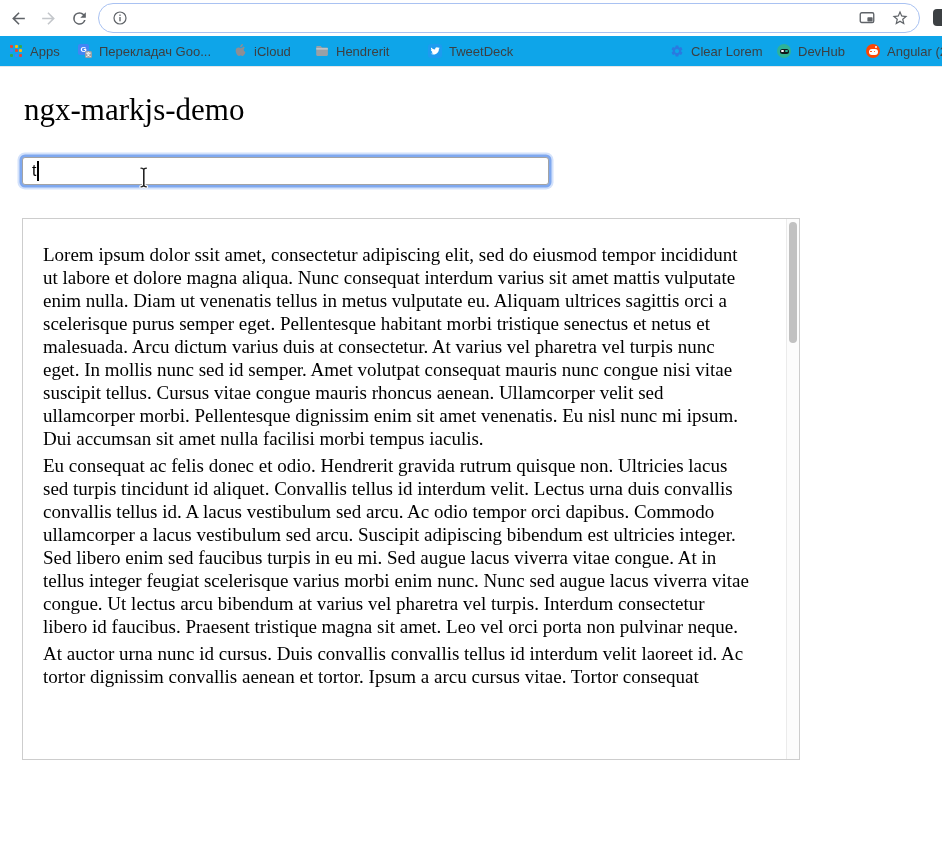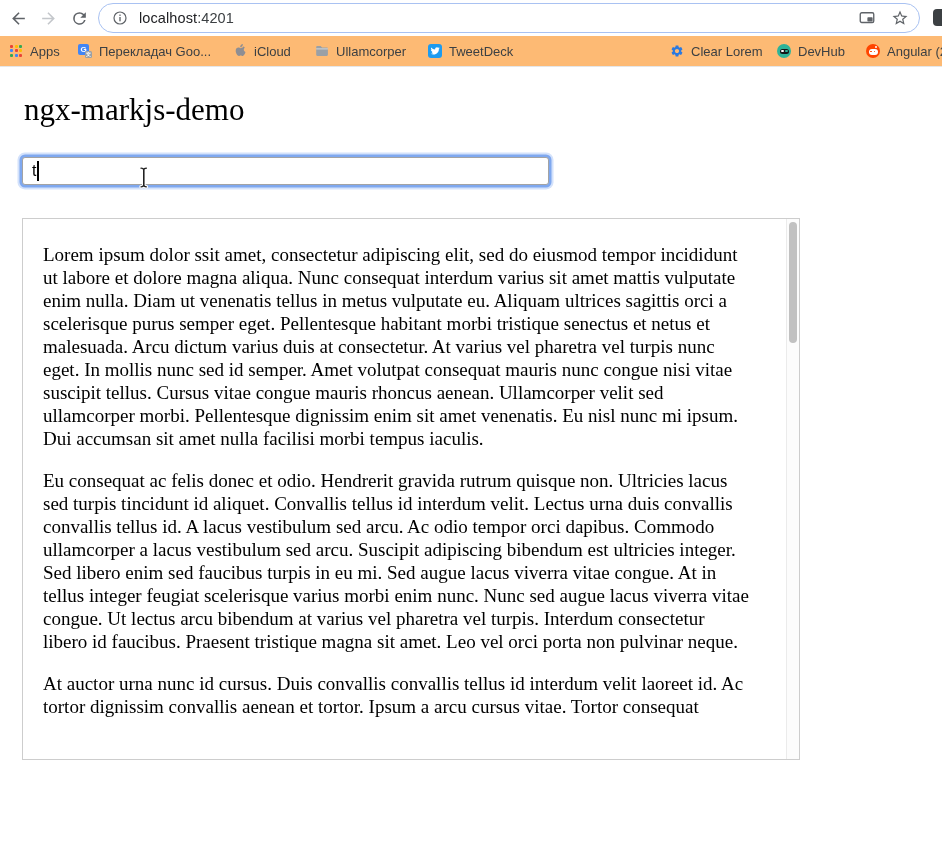--- a/index.html
+++ b/index.html
@@ -21,21 +21,21 @@
   .url { margin-left: 11px; font-size: 14.5px; color: #202124; letter-spacing: .1px; flex: 1 1 auto; white-space: nowrap; overflow: hidden; }
   .url .port { color: #3c4043; }
   .omni-right { display: flex; align-items: center; gap: 15px; margin-left: auto; }
   .omni-right svg { width: 18px; height: 18px; }
 
   .edge-ext { position: absolute; left: 933px; top: 9px; width: 12px; height: 17px;
               background: #3c4043; border-radius: 4px 0 0 4px; }
 
   
   .bookmarks { position: absolute; top: 36px; left: 0; width: 942px; height: 31px;
-               background: #fdba74; border-bottom: 1px solid #e4e6e8; }
+               background: #0ea5e9; border-bottom: 1px solid #e4e6e8; }
   .bm { position: absolute; top: 0; height: 30px; display: flex; align-items: center; gap: 7px; }
   .bm .lbl { font-size: 13px; color: #3c4043; white-space: nowrap; }
   .ic13 { width: 14px; height: 14px; flex: 0 0 auto; position: relative; }
 
   .apps-grid { display: grid; grid-template-columns: repeat(3,3px); grid-template-rows: repeat(3,3px); gap: 1.5px; width: 13px; height: 13px; }
   .apps-grid i { display: block; border-radius: 1px; }
   .c-red { background:#ea4335; } .c-yel { background:#fbbc04; } .c-grn { background:#34a853; } .c-blu { background:#4285f4; }
 
   .translate-ic { width: 14px; height: 14px; position: relative; }
   .translate-ic .main { position:absolute; left:0; top:0; width:11px; height:11px; background:#4285f4; border-radius:2px; color:#fff; font-size:8px; font-weight:bold; text-align:center; line-height:11px; }
@@ -68,21 +68,21 @@
                   display: flex; align-items: center; padding-left: 9px;
                   font-size: 16px; color: #000; }
   .caret { display: inline-block; width: 1.5px; height: 20px; background: #000; margin-left: 1px; }
 
   .ibeam { position: absolute; left: 138px; top: 166px; width: 12px; height: 23px; }
 
   .content-box { position: absolute; left: 22px; top: 218px; width: 778px; height: 542px;
                  background: #fff; border: 1px solid #cdcdcd; overflow: hidden;
                  padding: 24px 48px 0 20px; }
   .content-box p { font-family: "Liberation Serif", serif; font-size: 19px; line-height: 23px;
-                   color: #000; margin: 19px 0; }
+                   color: #000; margin: 4px 0; }
   .content-box p:first-child { margin-top: 0; }
 
   .scroll-track { position: absolute; top: 0; right: 0; width: 13px; height: 540px;
                   background: #fcfcfc; border-left: 1px solid #ebebeb; }
   .scroll-thumb { position: absolute; top: 3px; left: 2px; width: 8px; height: 121px;
                   background: #c1c1c1; border-radius: 4px; }
 </style>
 </head>
 <body>
 
@@ -102,21 +102,20 @@
         <path fill="#5f6368" d="M17.65 6.35A7.96 7.96 0 0 0 12 4a8 8 0 1 0 7.73 10h-2.08A6 6 0 1 1 12 6c1.66 0 3.14.69 4.22 1.78L13 11h7V4l-2.35 2.35z"></path>
       </svg>
   </div>
 
   <div class="omnibox">
     <svg class="info-ic" viewBox="0 0 24 24">
       <circle cx="12" cy="12" r="9" fill="none" stroke="#5f6368" stroke-width="1.8"></circle>
       <rect x="11" y="10.5" width="2" height="6.5" fill="#5f6368"></rect>
       <rect x="11" y="6.8" width="2" height="2" fill="#5f6368"></rect>
     </svg>
-    <span class="url"><span>localhost</span><span class="port">:4201</span></span>
     <span class="omni-right">
       <svg viewBox="0 0 24 24">
         <rect x="3" y="5" width="18" height="13" rx="2" fill="none" stroke="#5f6368" stroke-width="1.8"></rect>
         <rect x="12.5" y="11" width="7" height="5.5" rx="1" fill="#5f6368"></rect>
       </svg>
       <svg viewBox="0 0 24 24">
         <path fill="#5f6368" d="M22 9.24l-7.19-.62L12 2 9.19 8.63 2 9.24l5.46 4.73L5.82 21 12 17.27 18.18 21l-1.63-7.03L22 9.24zM12 15.4l-3.76 2.27 1-4.28-3.32-2.88 4.38-.38L12 6.1l1.71 4.04 4.38.38-3.32 2.88 1 4.28L12 15.4z"></path>
       </svg>
     </span>
   </div>
@@ -154,21 +153,21 @@
       <path fill="#8e8e93" d="M9.9 3.6c-1 0-1.8.6-2.3.6-.5 0-1.3-.6-2.2-.6C4 3.6 2.7 4.8 2.7 6.8c0 2.4 1.8 5.2 3.2 5.2.6 0 1-.5 1.8-.5s1.1.5 1.8.5c1.4 0 2.9-2.7 2.9-4-1-.5-1.6-1.3-1.6-2.2 0-.9.5-1.6 1.1-2-.6-.8-1.4-1.2-2-1.2z"></path>
     </svg>
     <span class="lbl">iCloud</span>
   </div>
 
   <div class="bm" style="left:315px">
     <svg class="ic13" viewBox="0 0 14 14">
       <path fill="#9aa0a6" d="M1.2 3.2c0-.7.5-1.2 1.2-1.2h3.2l1.5 1.6h4.6c.7 0 1.2.5 1.2 1.2v6c0 .7-.5 1.2-1.2 1.2H2.4c-.7 0-1.2-.5-1.2-1.2v-7.6z"></path>
       <rect x="1.2" y="4.4" width="11.7" height="1" fill="#ffffff" opacity="0.6"></rect>
     </svg>
-    <span class="lbl">Ullamcorper</span>
+    <span class="lbl">Hendrerit</span>
   </div>
 
   <div class="bm" style="left:428px">
     <span class="sq tw">
       <svg width="10" height="10" viewBox="0 0 24 24">
           <path fill="#fff" d="M23.44 4.83c-.8.37-1.66.62-2.56.73.92-.55 1.63-1.43 1.96-2.47-.86.51-1.82.88-2.83 1.08A4.48 4.48 0 0 0 16.72 2.7c-2.5 0-4.52 2.03-4.52 4.52 0 .35.04.7.11 1.03-3.76-.19-7.1-1.99-9.33-4.73a4.52 4.52 0 0 0-.61 2.27c0 1.57.8 2.95 2.01 3.77-.74-.02-1.44-.23-2.05-.57v.06c0 2.19 1.56 4.02 3.63 4.43-.38.1-.78.16-1.19.16-.29 0-.57-.03-.85-.08.58 1.8 2.25 3.1 4.23 3.14A9.05 9.05 0 0 1 1.54 18.6 12.76 12.76 0 0 0 8.46 20.6c8.3 0 12.85-6.88 12.85-12.85 0-.2 0-.39-.01-.59.88-.63 1.65-1.43 2.14-2.33z"></path>
         </svg>
     </span>
     <span class="lbl">TweetDeck</span>
   </div>

